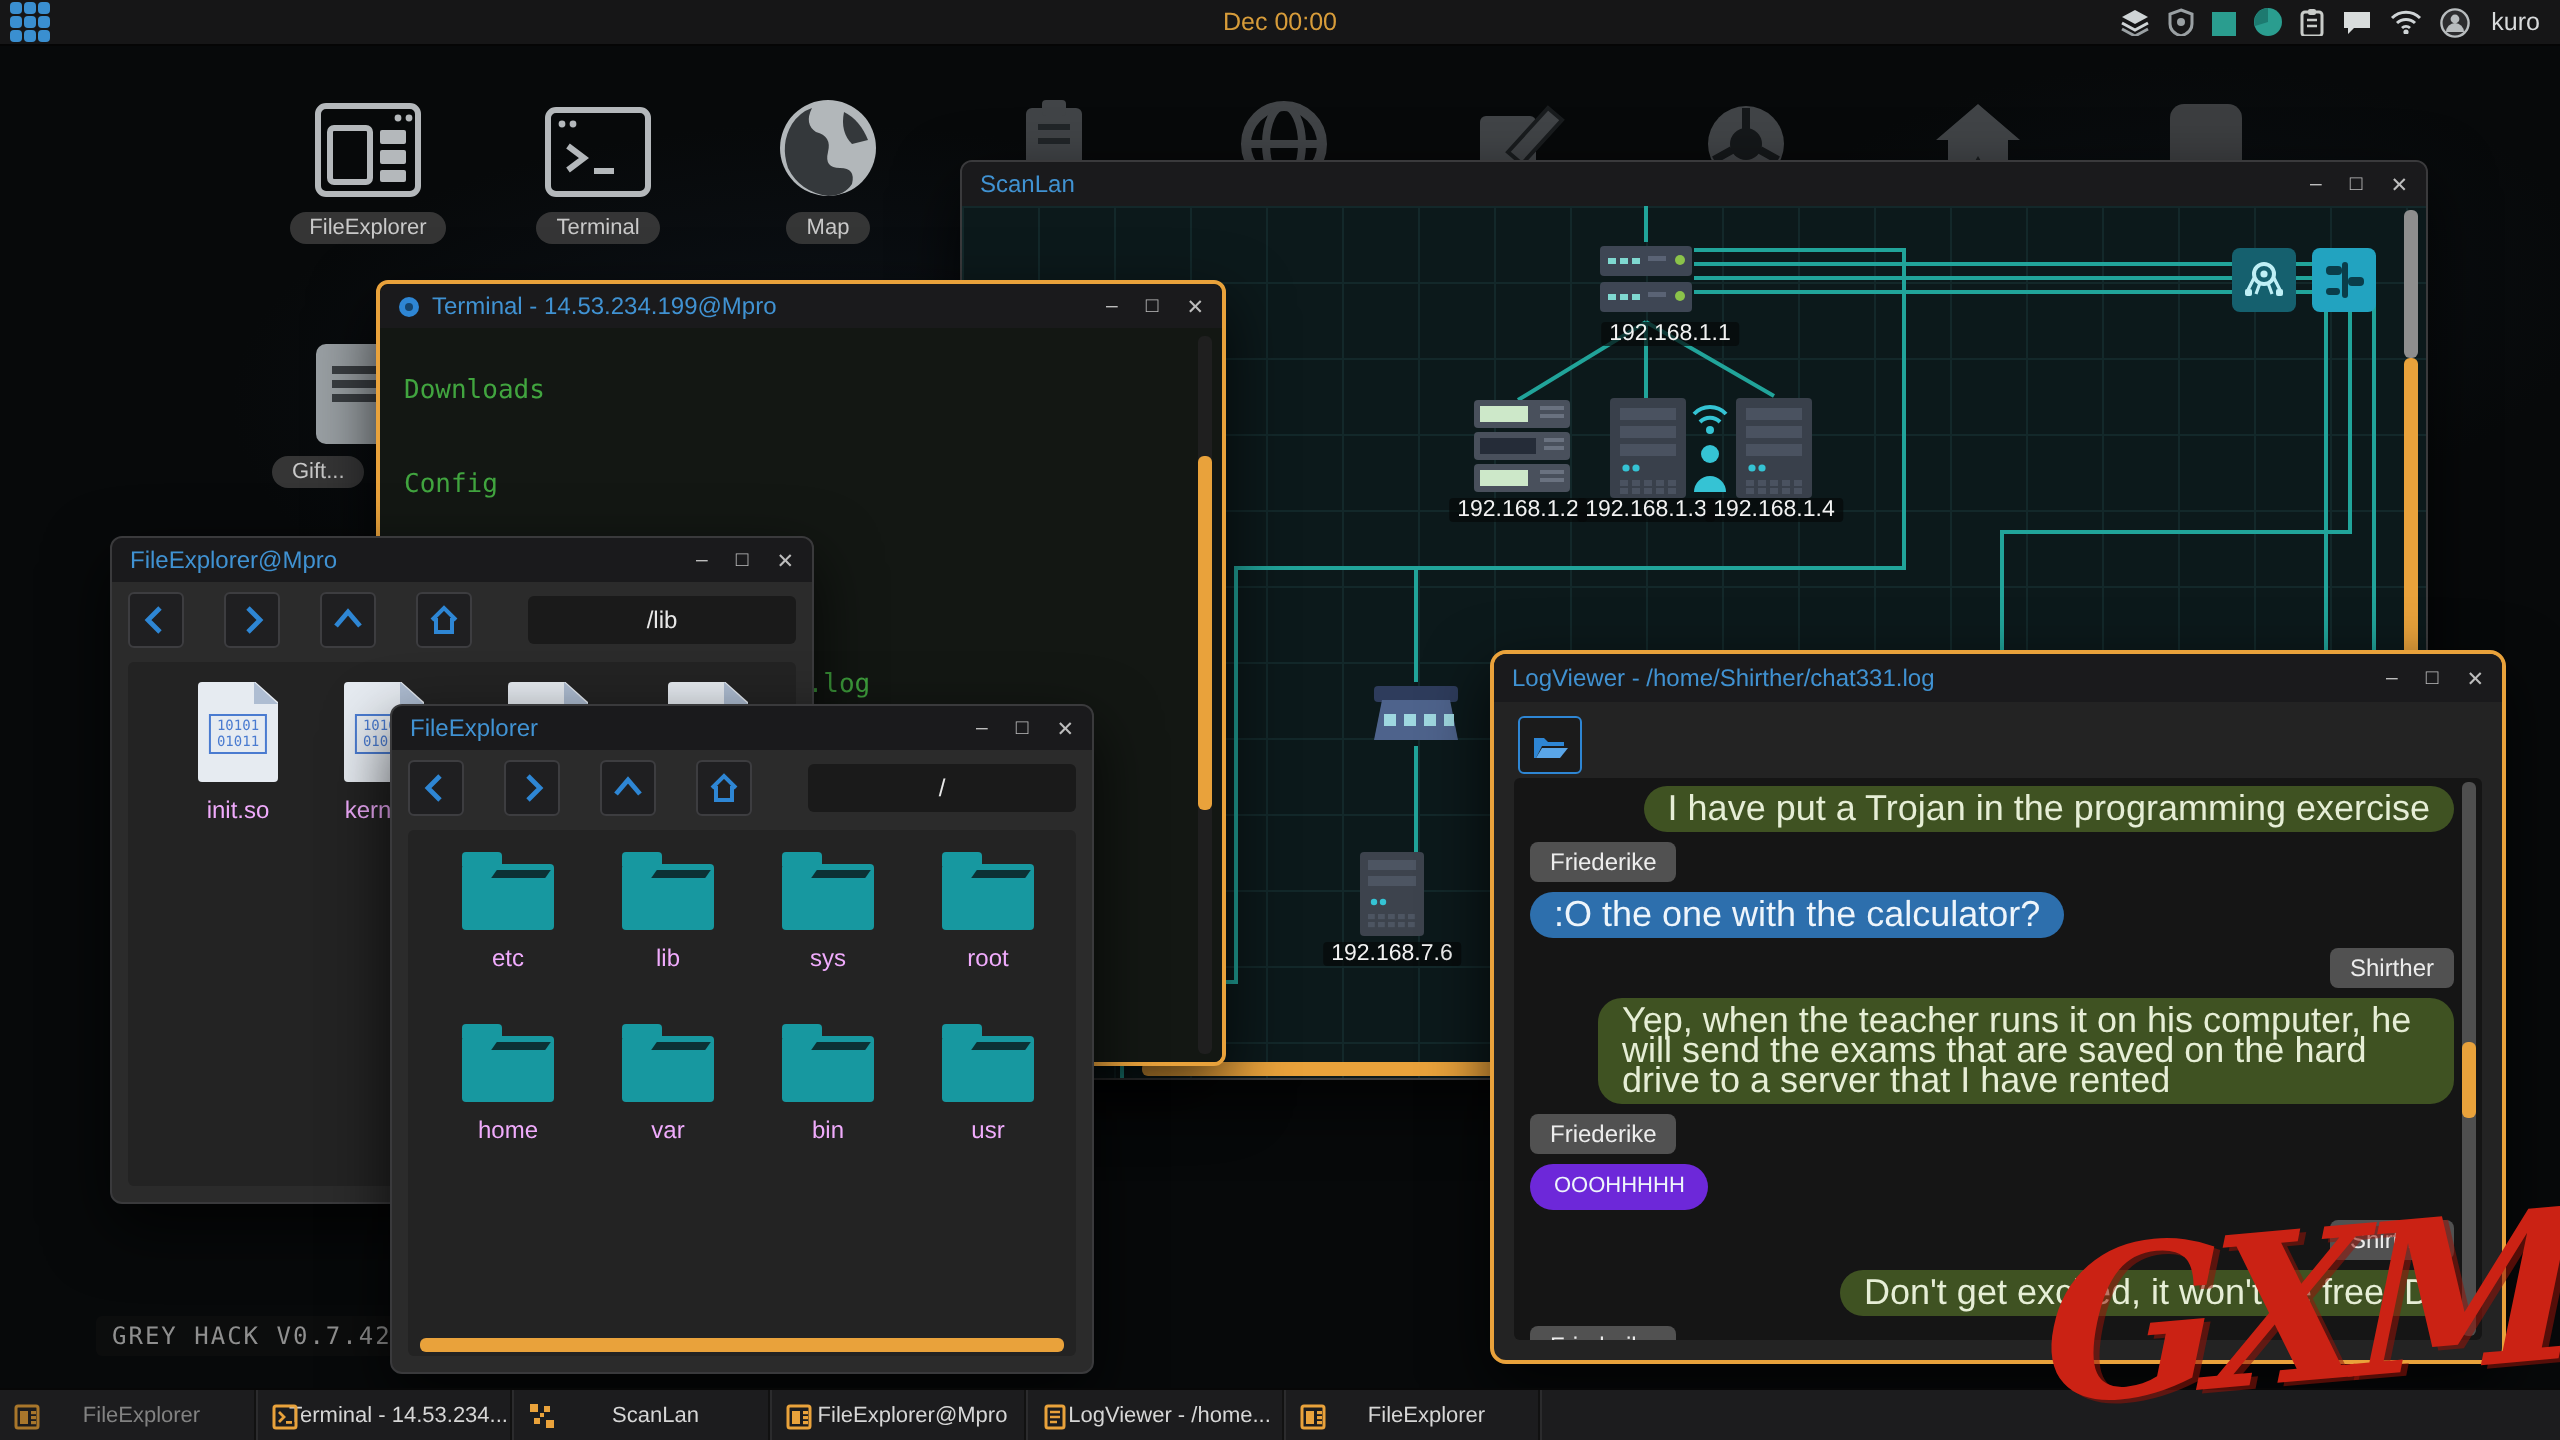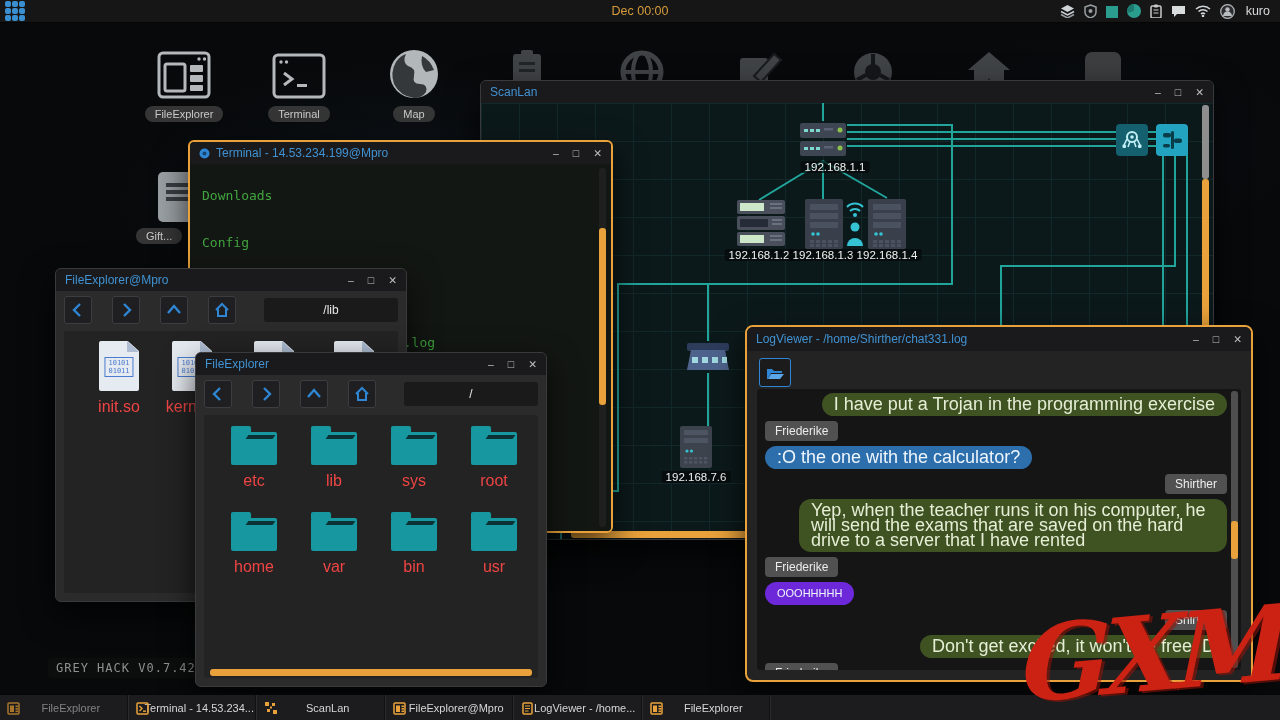--- a/index.html
+++ b/index.html
@@ -52,21 +52,21 @@
   .navrow{display:flex;align-items:center;gap:20px;padding:5px 8px 4px 8px;}
   .navbtn{width:26px;height:26px;background:#1f1f21;border:1px solid #3d3d40;border-radius:3px;
           display:flex;align-items:center;justify-content:center;}
   .addr{flex:1;height:24px;background:#1a1a1a;border-radius:3px;color:#e8e8e8;font-size:12px;
         display:flex;align-items:center;justify-content:center;margin-left:8px;}
   .fe-panel{position:absolute;left:8px;right:8px;bottom:8px;background:#232323;border-radius:3px;overflow:hidden;}
   .folder-cell{position:absolute;width:80px;text-align:center;}
   .folder{width:46px;height:33px;background:#1798a0;border-radius:2px;position:relative;margin:9px auto 0;}
   .folder::before{content:"";position:absolute;top:-6px;left:0;width:20px;height:7px;background:#1798a0;border-radius:2px 2px 0 0;}
   .folder::after{content:"";position:absolute;top:3px;right:3px;width:27px;height:4px;background:#0c3134;transform:skewX(-35deg);}
-  .fname{display:block;margin-top:7px;color:#ef4444;font-size:16px;}
+  .fname{display:block;margin-top:7px;color:#f0abfc;font-size:12px;}
   .page{width:40px;height:50px;background:#e6ebf1;border-radius:2px;margin:0 auto;position:relative;
         clip-path:polygon(0 0,72% 0,100% 20%,100% 100%,0 100%);}
   .page .fold{position:absolute;right:0;top:0;width:12px;height:11px;background:#aebdd2;
         clip-path:polygon(0 0,100% 100%,0 100%);}
   .binbox{position:absolute;left:50%;top:16px;transform:translateX(-50%);border:1px solid #4a7bd0;
           padding:1px 3px;font:7px "DejaVu Sans Mono",monospace;color:#4a7bd0;line-height:8px;white-space:pre;}
   
   .chat{position:absolute;left:10px;right:10px;top:62px;bottom:10px;background:#151515;border-radius:3px;
         overflow:hidden;display:flex;flex-direction:column;gap:5px;padding:4px 14px 0 8px;box-sizing:border-box;}
   .msg{max-width:88%;font-size:18px;line-height:15px;padding:4px 12px;border-radius:12px;width:max-content;}

